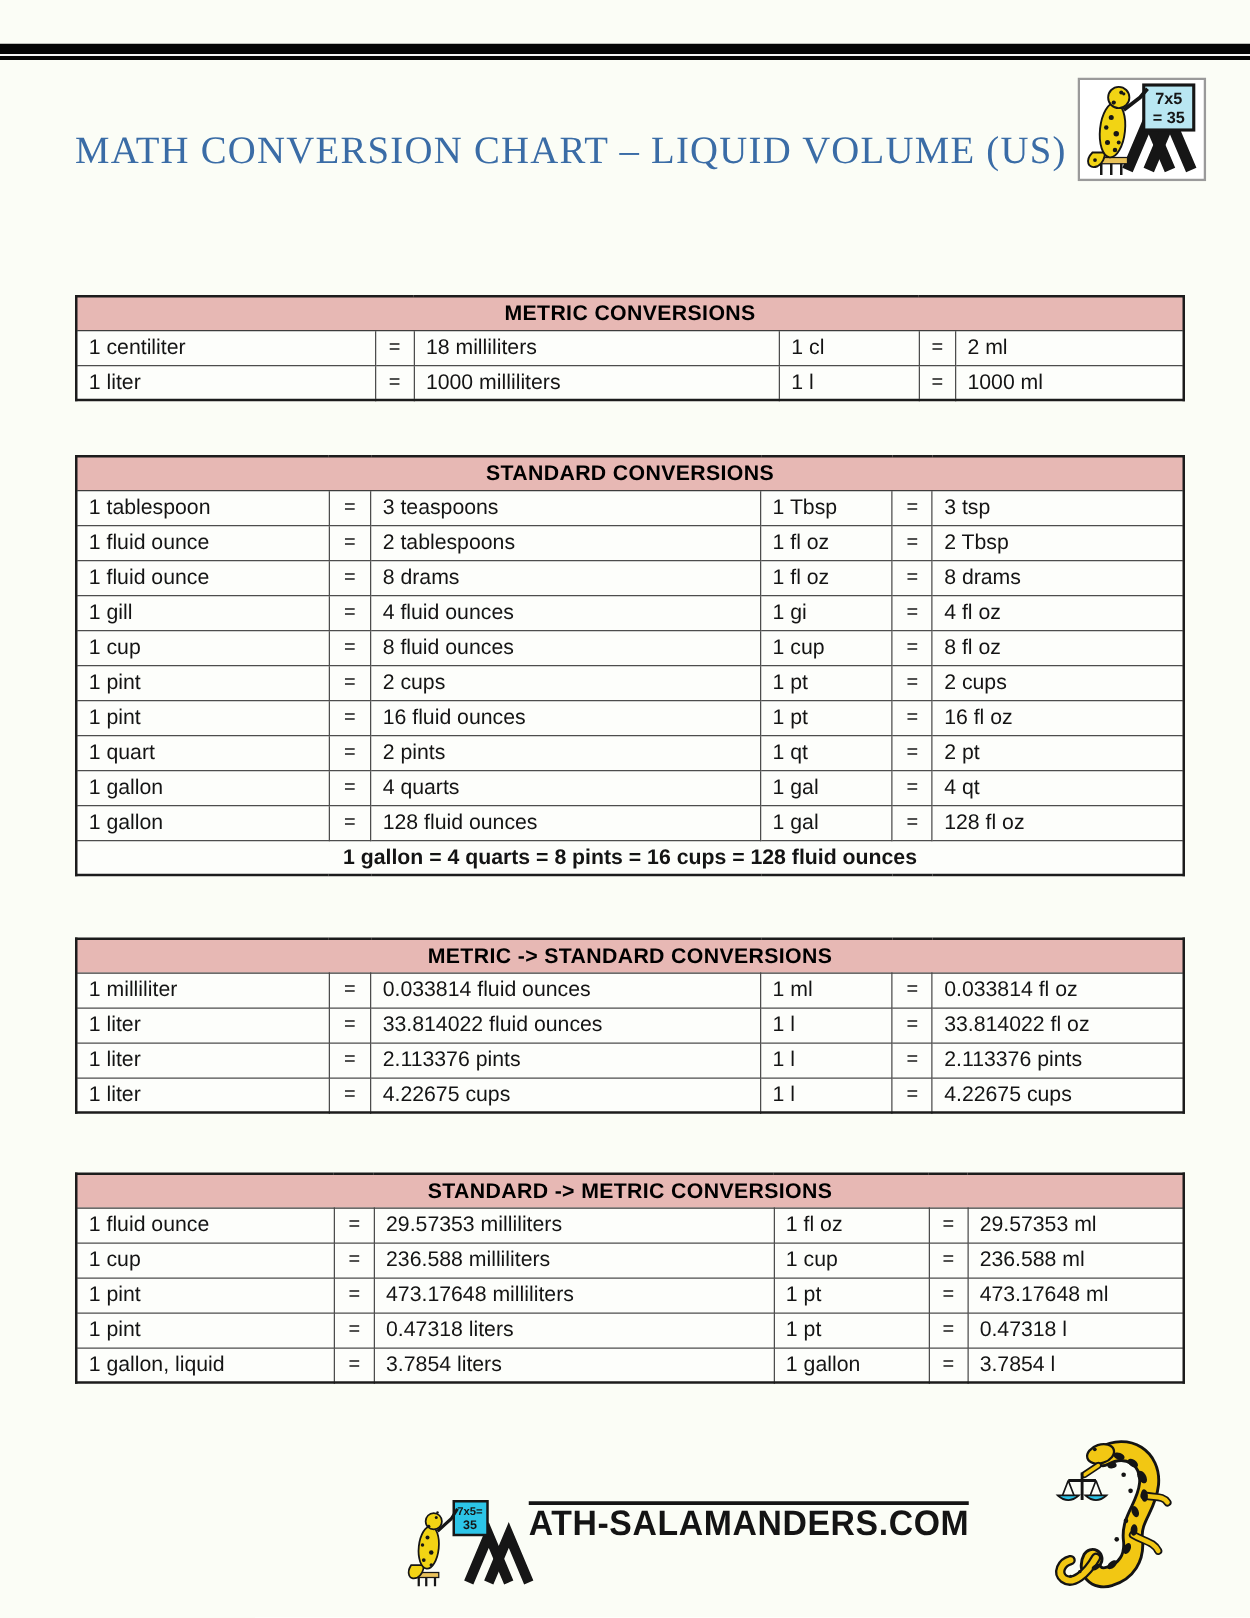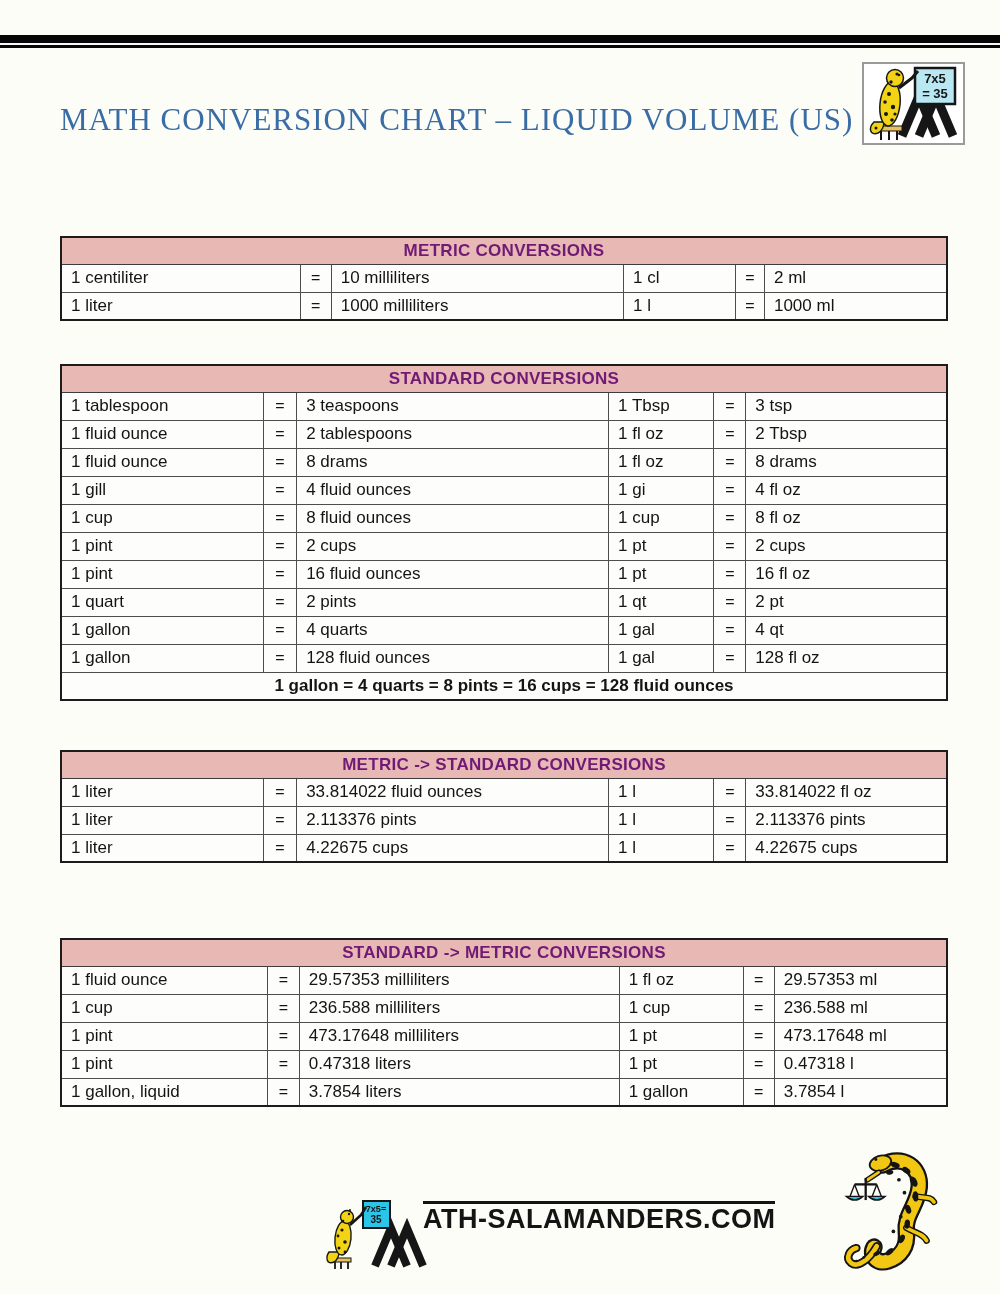--- a/index.html
+++ b/index.html
@@ -23,21 +23,21 @@
     position:absolute; top:172px; left:0; width:100%; margin:0;
     text-align:center; font-size:20px; font-weight:bold; color:#101010;
   }
   table.conv {
     position:absolute; left:60px; width:888px;
     border-collapse:collapse; table-layout:fixed;
     background:#fdfefb; border:2px solid #1c1c1c;
   }
   table.conv th.tbl-title {
     background:#e7b8b4; border:1px solid #3c3c3c; height:27px;
-    font-size:17px; letter-spacing:.3px; padding:0; color:#701a75;
+    font-size:17px; letter-spacing:.3px; padding:0; color:#000000;
   }
   table.conv td {
     border:1px solid #4d4d4d; height:28px; font-size:17px;
     padding:1px 4px 1px 9px; overflow:hidden; white-space:nowrap;
   }
   table.conv td.c2, table.conv td.c5 { text-align:center; padding:1px 0; font-size:16px; }
   table.conv tfoot td { text-align:center; font-weight:bold; padding:1px 0; font-size:17px; }
   .t0 { top:236px; } .t1 { top:364px; } .t2 { top:750px; } .t3 { top:938px;padding-left:10px; }
 
   .cols-a .c1{width:27%}   .cols-a .c2{width:3.5%} .cols-a .c3{width:33%}
@@ -104,21 +104,21 @@
       </colgroup>
     <thead>
         <tr>
           <th class="tbl-title" colspan="6">METRIC CONVERSIONS</th>
         </tr>
       </thead>
     <tbody>
         <tr>
           <td class="c1">1 centiliter</td>
           <td class="c2">=</td>
-          <td class="c3">10 milliliters</td>
+          <td class="c3">18 milliliters</td>
           <td class="c4">1 cl</td>
           <td class="c5">=</td>
           <td class="c6">2 ml</td>
         </tr>
         <tr>
           <td class="c1">1 liter</td>
           <td class="c2">=</td>
           <td class="c3">1000 milliliters</td>
           <td class="c4">1 l</td>
           <td class="c5">=</td>
@@ -238,20 +238,28 @@
         <col class="c4">
         <col class="c5">
         <col class="c6">
       </colgroup>
     <thead>
         <tr>
           <th class="tbl-title" colspan="6">METRIC -&gt; STANDARD CONVERSIONS</th>
         </tr>
       </thead>
     <tbody>
+        <tr>
+          <td class="c1">1 milliliter</td>
+          <td class="c2">=</td>
+          <td class="c3">0.033814 fluid ounces</td>
+          <td class="c4">1 ml</td>
+          <td class="c5">=</td>
+          <td class="c6">0.033814 fl oz</td>
+        </tr>
         <tr>
           <td class="c1">1 liter</td>
           <td class="c2">=</td>
           <td class="c3">33.814022 fluid ounces</td>
           <td class="c4">1 l</td>
           <td class="c5">=</td>
           <td class="c6">33.814022 fl oz</td>
         </tr>
         <tr>
           <td class="c1">1 liter</td>

